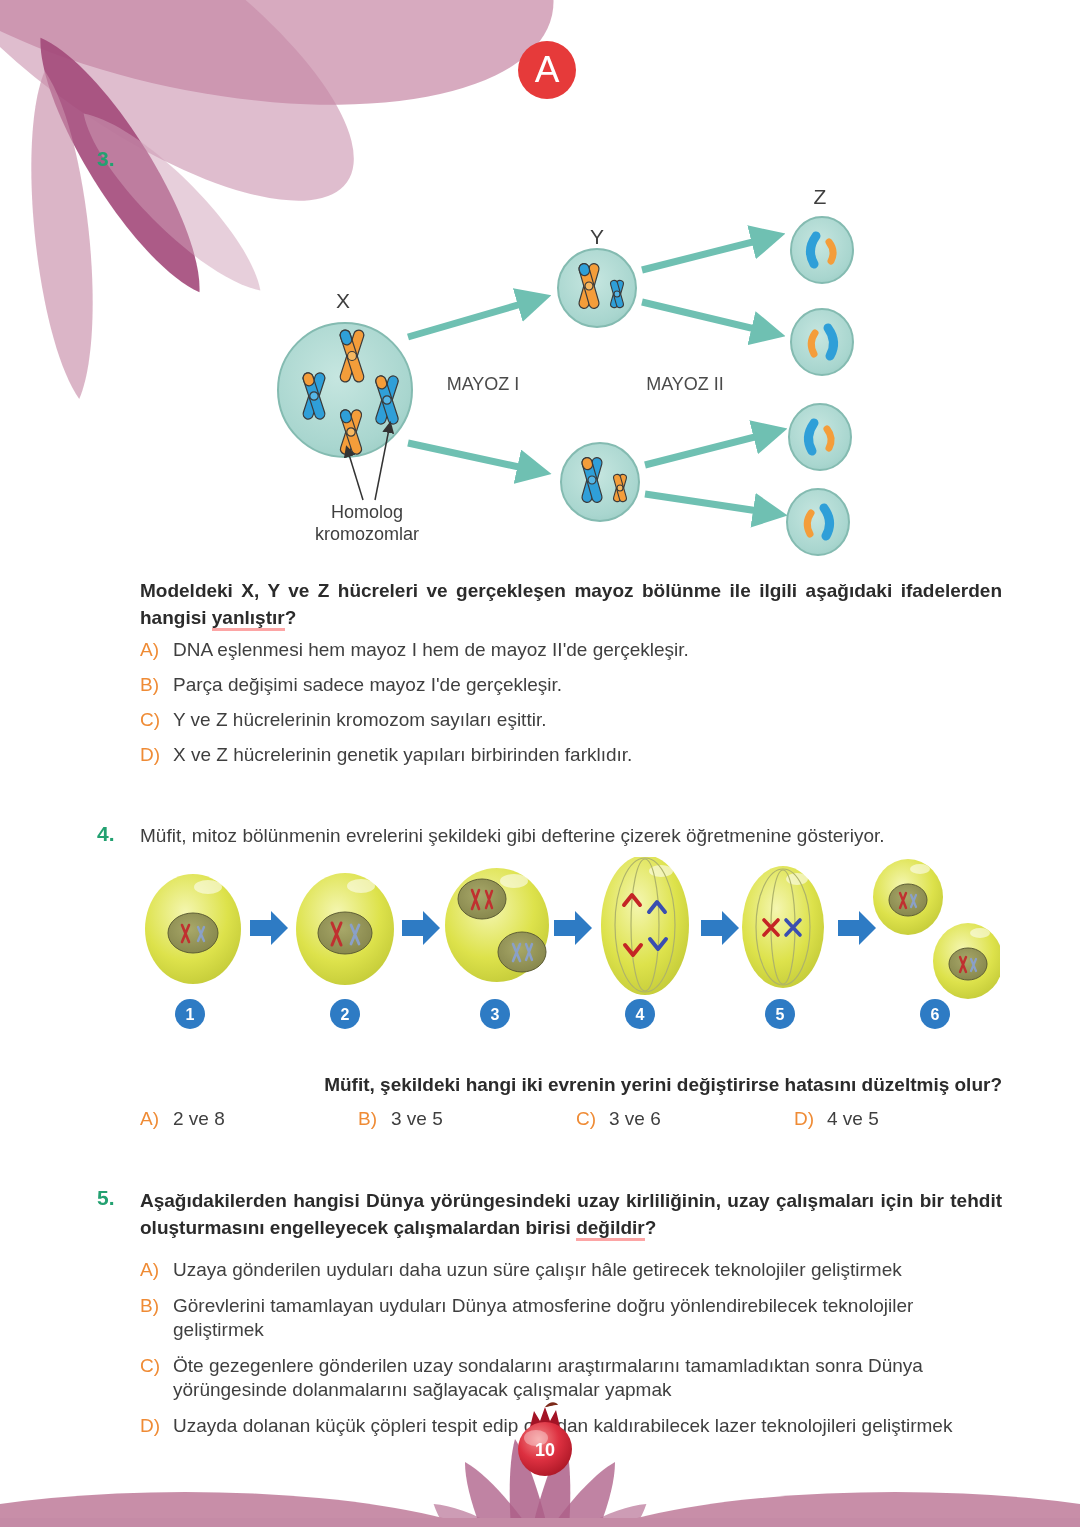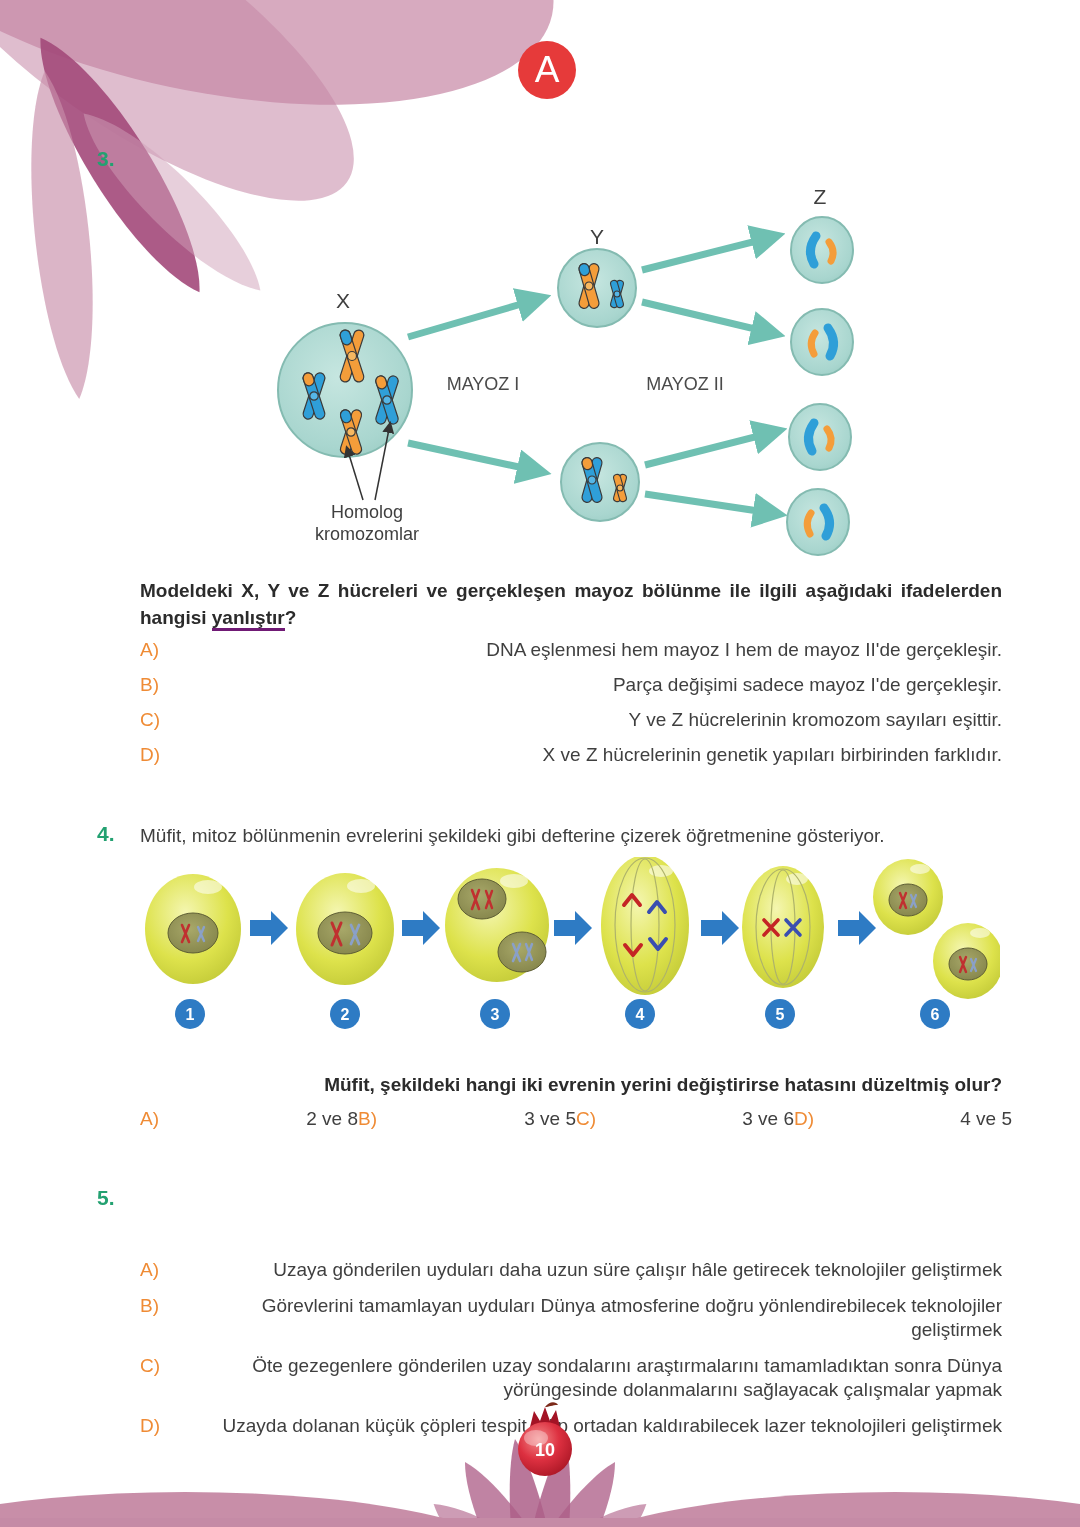--- a/index.html
+++ b/index.html
@@ -19,25 +19,25 @@
   }
   .qtext{
     position:absolute;left:140px;width:862px;
     font-size:19px;line-height:26px;color:#3f3f3f;
   }
   .stem{
     position:absolute;left:140px;width:862px;
     font-size:19px;line-height:27px;font-weight:bold;color:#2b2b2b;
     text-align:justify;
   }
-  .u-pink{border-bottom:3px solid #701a75;padding-bottom:0px;}
+  .u-pink{border-bottom:3px solid #fca5a5;padding-bottom:0px;}
   .options{position:absolute;left:140px;width:862px;}
   .option{display:flex;margin-bottom:11px;font-size:19px;line-height:24px;}
   .option .letter{flex:0 0 33px;color:#ef8b35;}
-  .option .otext{flex:1;color:#3f3f3f;text-align:right;}
+  .option .otext{flex:1;color:#3f3f3f;}
   .options-row{position:absolute;left:140px;width:870px;display:flex;}
   .options-row .option{flex:0 0 218px;margin-bottom:0;}
   
   .booklet-badge{
     position:absolute;left:518px;top:41px;width:58px;height:58px;
     border-radius:50%;background:#e63a3a;
     display:flex;align-items:center;justify-content:center;
     color:#ffffff;font-size:37px;font-weight:400;
   }
 </style>
@@ -377,20 +377,21 @@
       <span class="letter">C)</span>
       <span class="otext">3 ve 6</span>
     </div>
     <div class="option">
       <span class="letter">D)</span>
       <span class="otext">4 ve 5</span>
     </div>
   </div>
 
   <div class="qnum" style="top:1186px">5.</div>
+  <div class="stem" style="top:1187px"><span>Aşağıdakilerden hangisi Dünya yörüngesindeki uzay kirliliğinin, uzay çalışmaları için bir tehdit oluşturmasını engelleyecek çalışmalardan birisi </span><span class="u-pink">değildir</span><span>?</span></div>
 
   <div class="options" style="top:1258px">
     <div class="option" style="margin-bottom:12px">
       <span class="letter">A)</span>
       <span class="otext">Uzaya gönderilen uyduları daha uzun süre çalışır hâle getirecek teknolojiler geliştirmek</span>
     </div>
     <div class="option" style="margin-bottom:12px">
       <span class="letter">B)</span>
       <span class="otext">Görevlerini tamamlayan uyduları Dünya atmosferine doğru yönlendirebilecek teknolojiler geliştirmek</span>
     </div>

